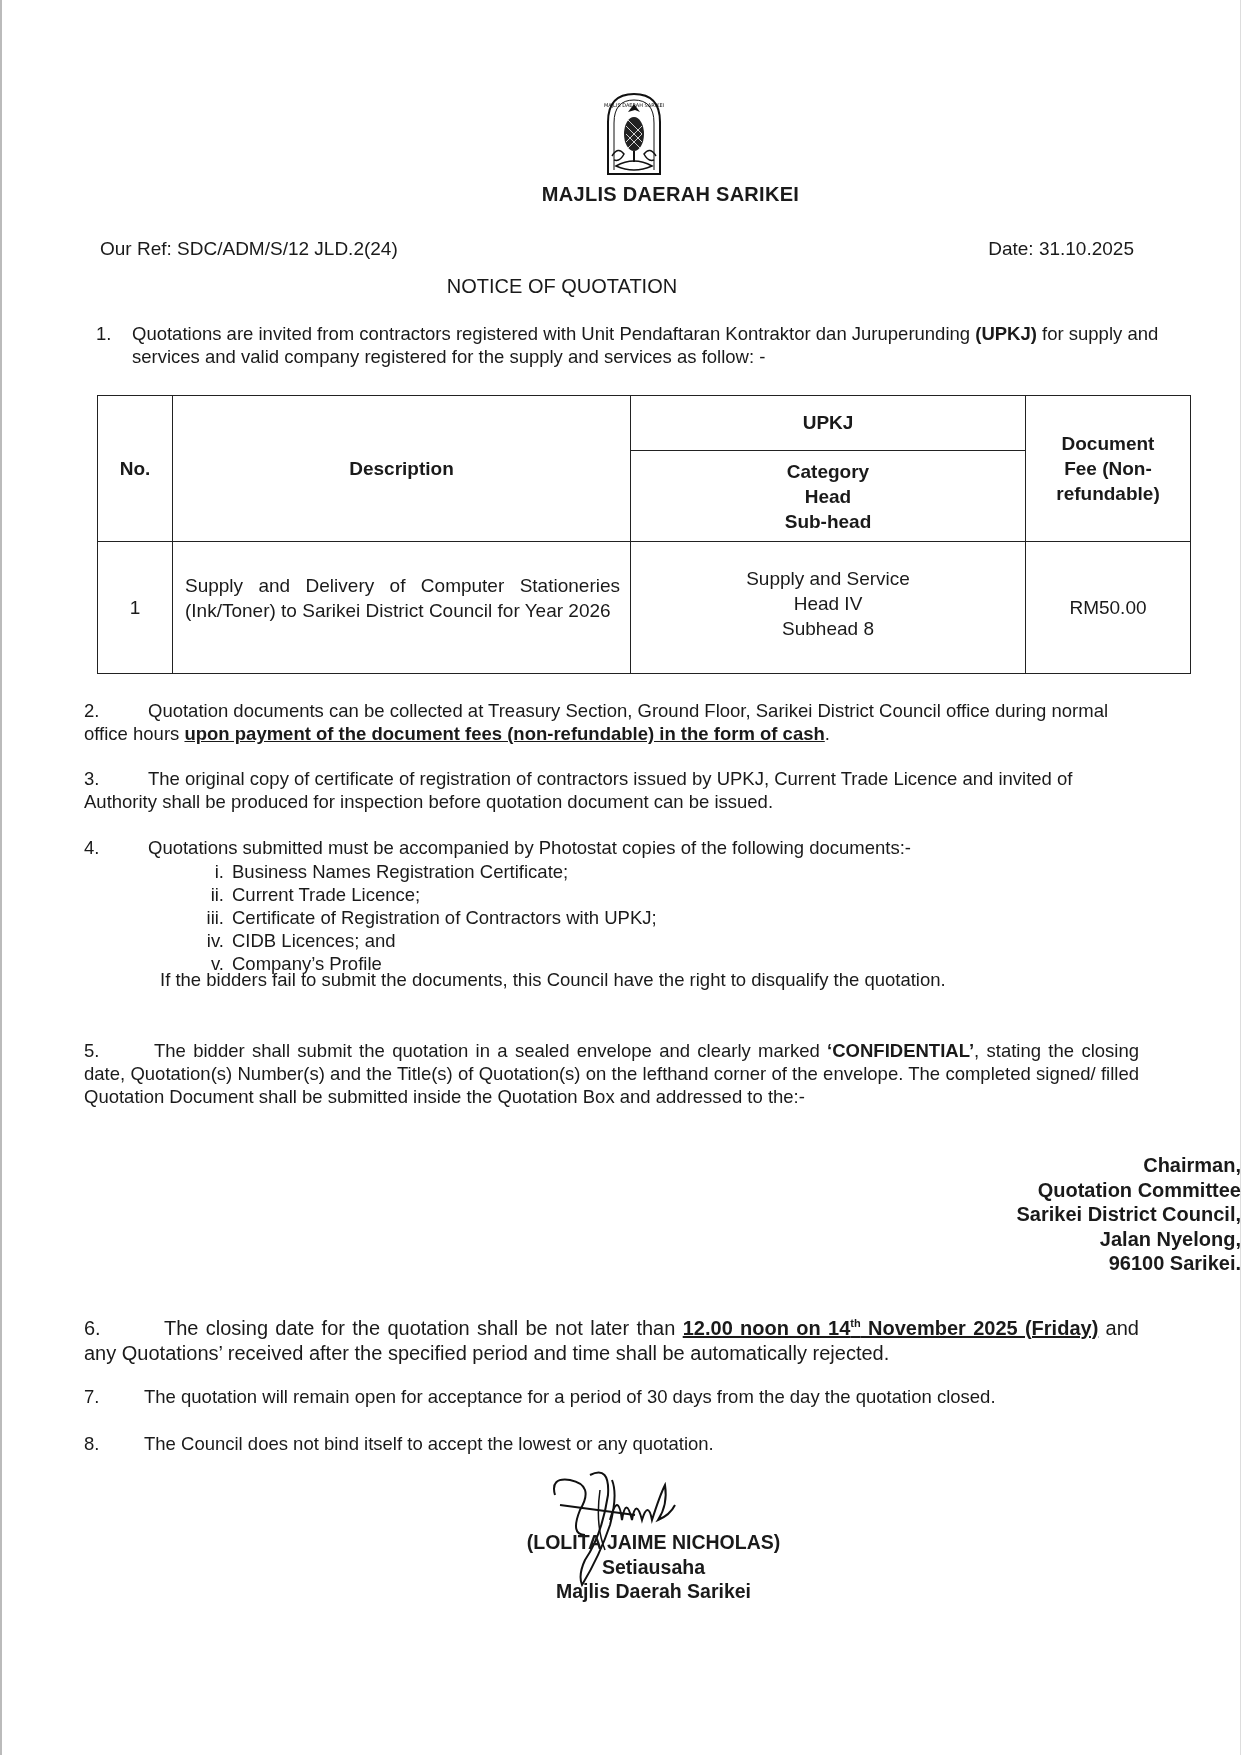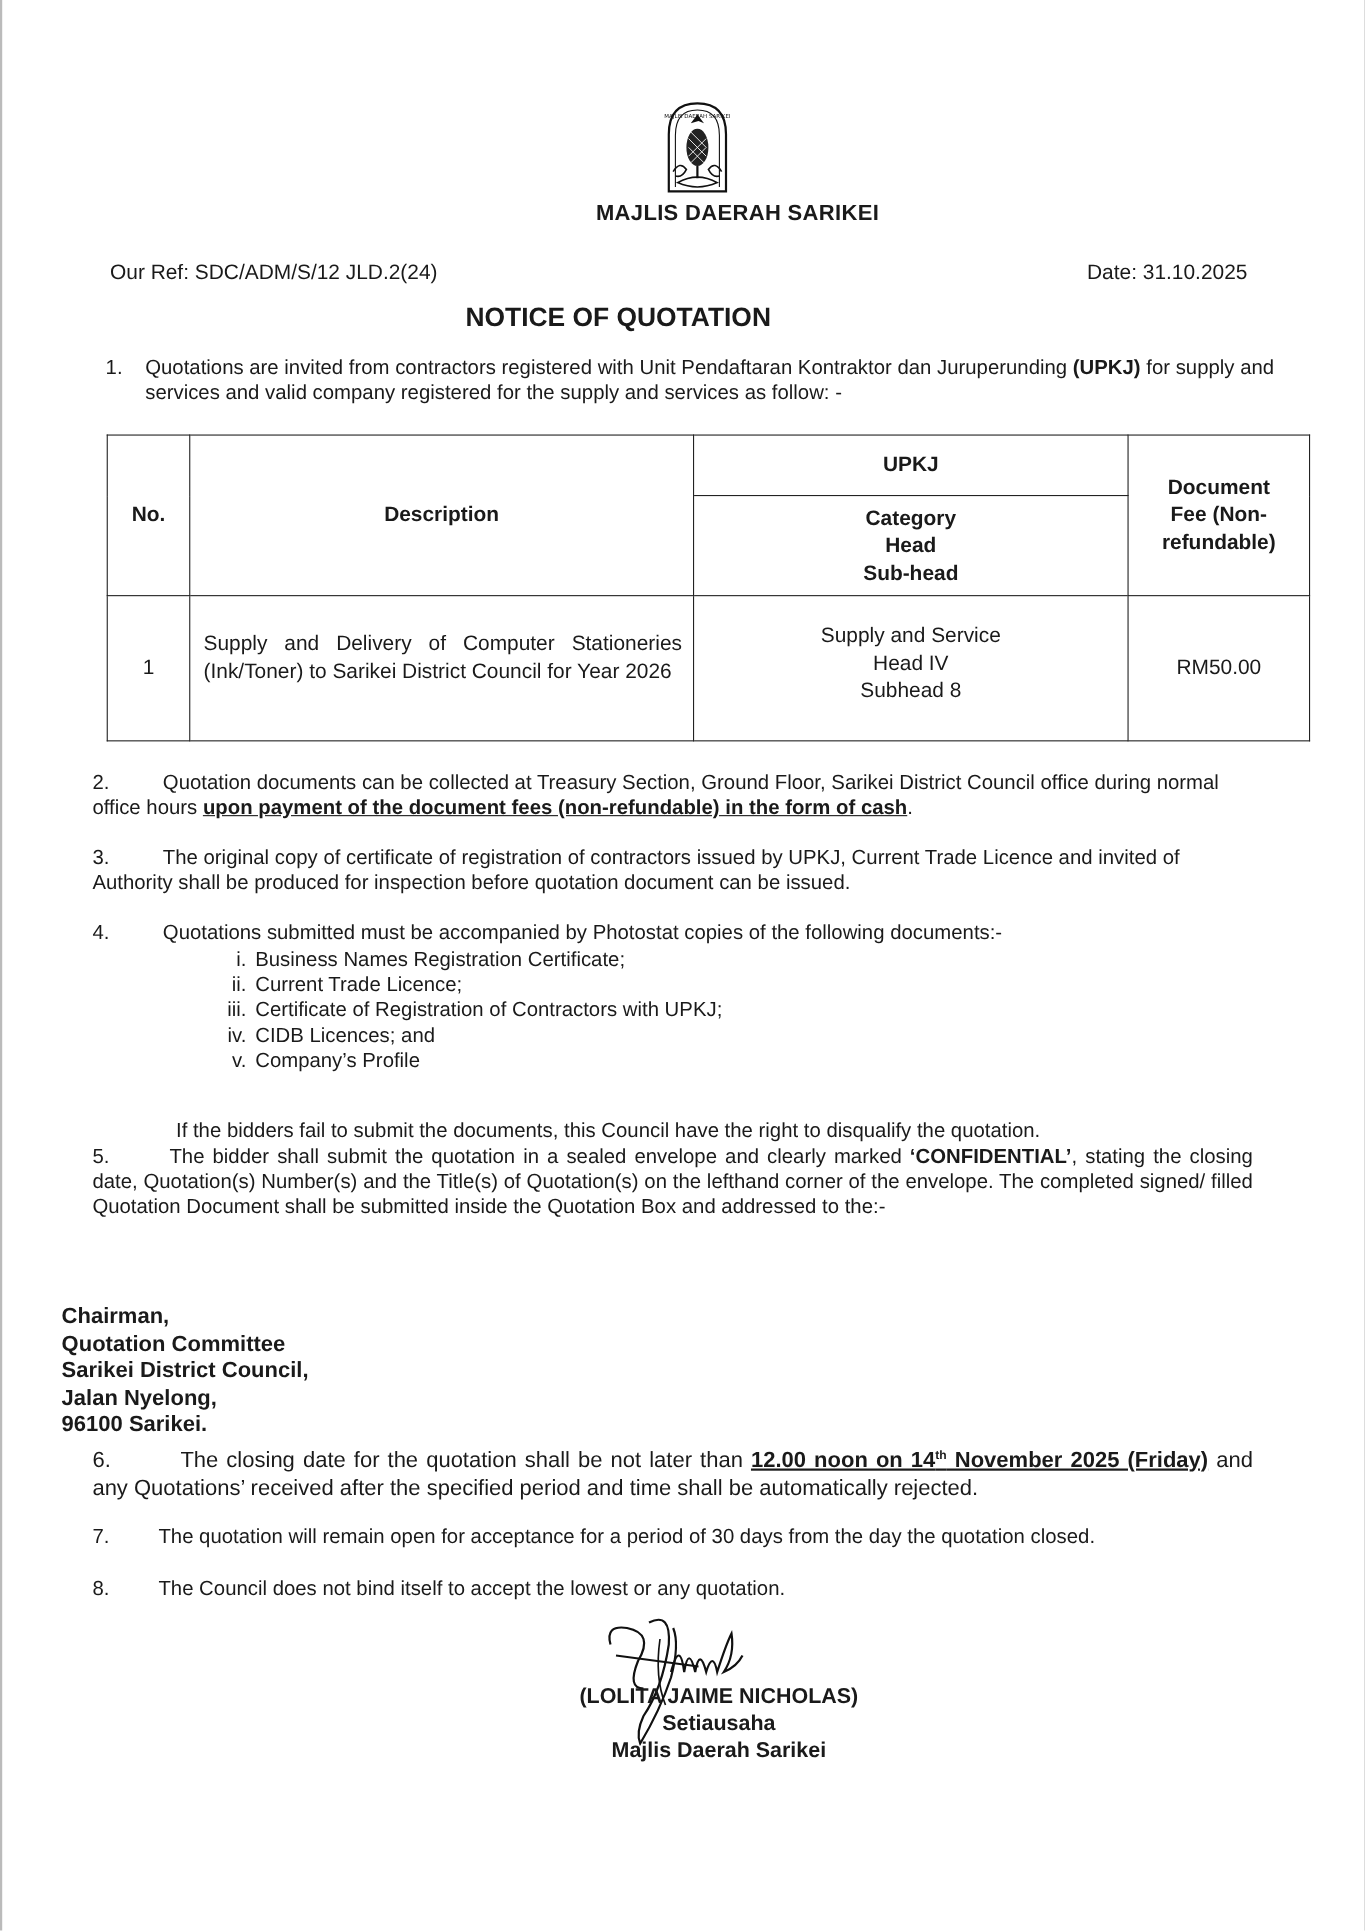--- a/index.html
+++ b/index.html
@@ -8,21 +8,21 @@
     font-family: "Liberation Sans", sans-serif; color: #1a1a1a; font-size: 19px;
   }
   .left-edge { position: absolute; left: 0; top: 0; width: 2px; height: 1755px; background: #bbbbbb; }
   .right-edge { position: absolute; right: 0; top: 0; width: 1px; height: 1755px; background: #dddddd; }
 
   .logo { position: absolute; left: 602px; top: 90px; width: 64px; height: 92px; }
   .org-name { position: absolute; left: 0; width: 1241px; top: 183px; text-align: center; font-weight: bold; font-size: 20px; letter-spacing: 0.3px; padding-left: 100px; box-sizing: border-box; }
 
   .ref { position: absolute; left: 100px; top: 238px; font-size: 19px; }
   .date { position: absolute; right: 107px; top: 238px; font-size: 19px; }
-  .title { position: absolute; left: 0; width: 1034px; top: 275px; text-align: center; font-weight: bold; font-size: 24px; padding-left: 90px; box-sizing: border-box; }
+  .title { position: absolute; left: 0; width: 1034px; top: 275px; text-align: center; font-weight: normal; font-size: 20px; padding-left: 90px; box-sizing: border-box; }
 
   .para { position: absolute; left: 84px; width: 1055px; font-size: 18.5px; line-height: 23px; }
   .para b { font-weight: bold; }
   .u { text-decoration: underline; font-weight: bold; }
   .num { display: inline-block; }
 
   table.q { position: absolute; left: 97px; top: 395px; width: 1094px; border-collapse: collapse; font-size: 19px; }
   table.q td, table.q th { border: 1.5px solid #222; text-align: center; vertical-align: middle; }
   table.q th { font-weight: bold; }
   .th-no { width: 72px; }
@@ -31,21 +31,21 @@
   .th-cat { height: 88px; line-height: 25px; }
   .th-fee { line-height: 25px; }
   .td-desc { text-align: justify !important; text-align-last: left; padding: 8px 10px 28px 12px; line-height: 25px; }
   .td-cat { line-height: 25px; padding-bottom: 10px; }
   .row-data { height: 132px; }
 
   .list { position: absolute; left: 190px; top: 860px; font-size: 18.5px; line-height: 23px; }
   .list .li { display: flex; }
   .list .rn { width: 34px; text-align: right; margin-right: 8px; }
 
-  .address { position: absolute; left: 0; width: 1241px; top: 1153px; text-align: left; font-weight: bold; font-size: 20px; line-height: 24.5px; padding-left: 56px; box-sizing: border-box; margin-top: 32px; }
+  .address { position: absolute; left: 0; width: 1241px; top: 1153px; text-align: right; font-weight: bold; font-size: 20px; line-height: 24.5px; padding-left: 56px; box-sizing: border-box; }
 
   .sig { position: absolute; left: 540px; top: 1465px; width: 170px; height: 130px; }
   .signer { position: absolute; left: 0; width: 1241px; top: 1530px; text-align: center; font-weight: bold; font-size: 19.5px; line-height: 24.5px; padding-left: 66px; box-sizing: border-box; }
   sup { font-size: 11px; }
 </style>
 </head>
 <body>
 
 <div class="left-edge"></div>
 <div class="right-edge"></div>
@@ -130,21 +130,21 @@
     </div>
   <div class="li">
       <span class="rn">iv.</span>
       <span>CIDB Licences; and</span>
     </div>
   <div class="li">
       <span class="rn">v.</span>
       <span>Company’s Profile</span>
     </div>
 </div>
-<div class="para" style="top:1016px; left:160px; width:1000px;">If the bidders fail to submit the documents, this Council have the right to disqualify the quotation.</div>
+<div class="para" style="top:968px; left:160px; width:1000px;">If the bidders fail to submit the documents, this Council have the right to disqualify the quotation.</div>
 
 <div class="para" style="top:1039px; text-align:justify;">
   <span class="num" style="width:70px;">5.</span><span>The bidder shall submit the quotation in a sealed envelope and clearly marked </span><b>‘CONFIDENTIAL’</b><span>, stating the closing date, Quotation(s) Number(s) and the Title(s) of Quotation(s) on the lefthand corner of the envelope. The completed signed/ filled Quotation Document shall be submitted inside the Quotation Box and addressed to the:-</span>
 </div>
 
 <div class="address">
   <div>Chairman,</div>
   <div>Quotation Committee</div>
   <div>Sarikei District Council,</div>
   <div>Jalan Nyelong,</div>

